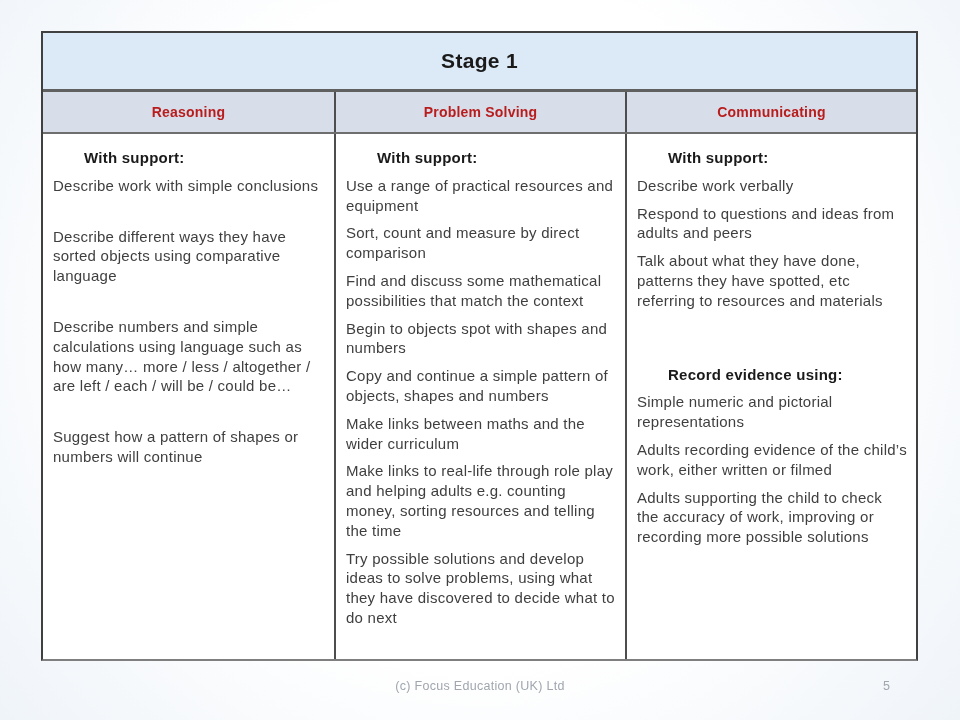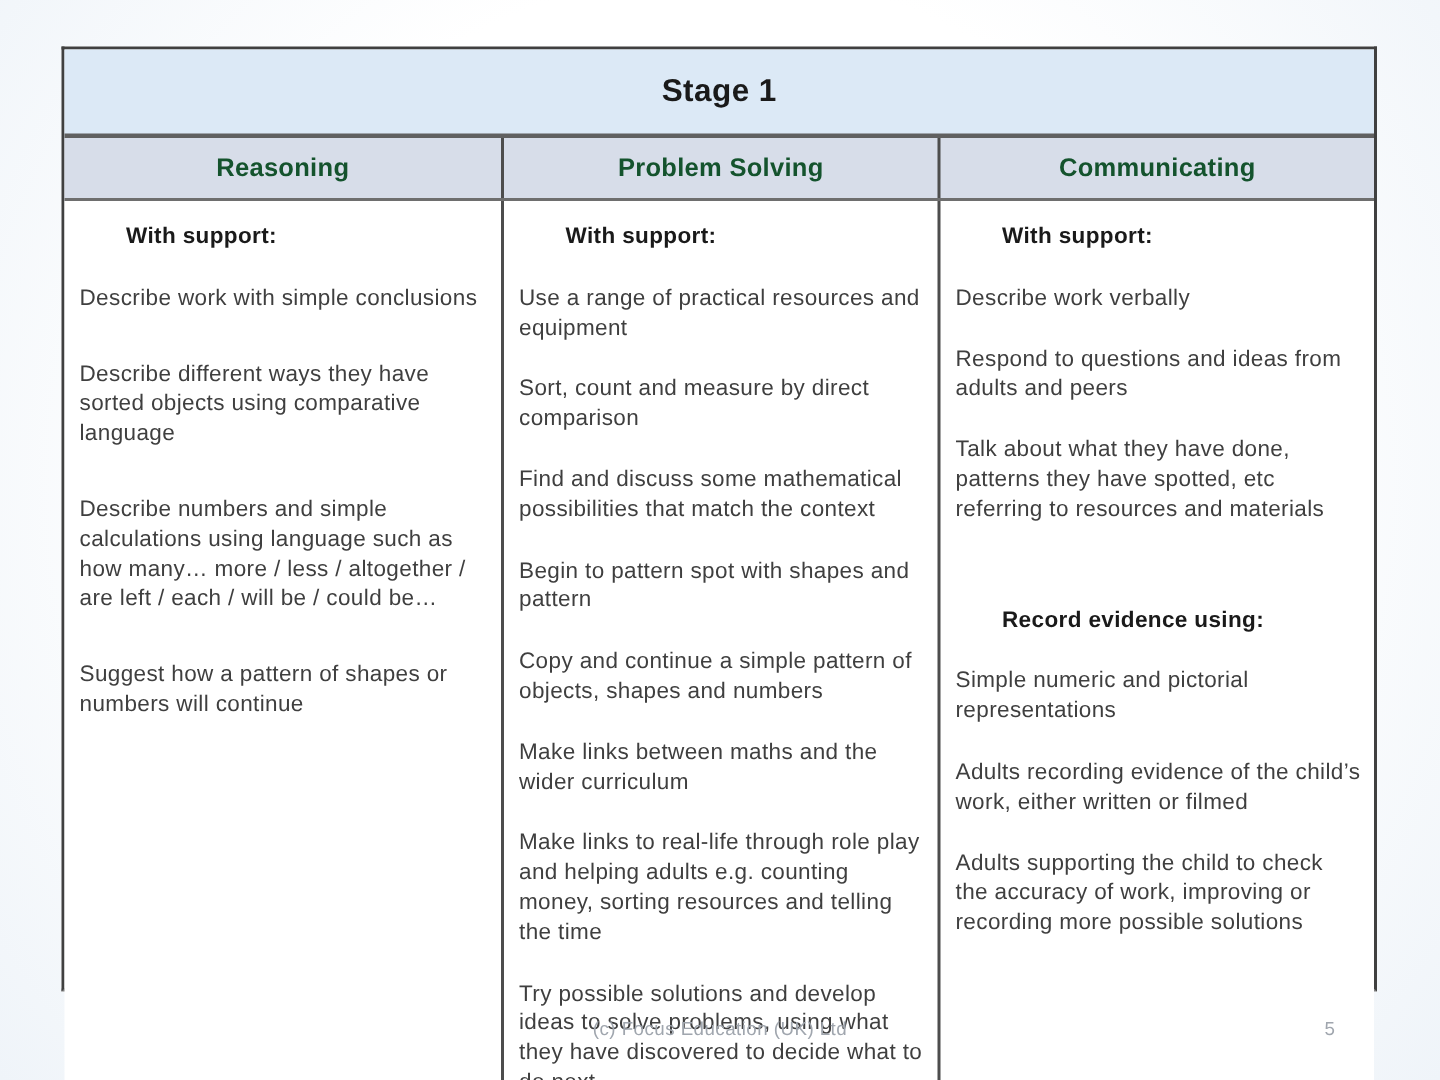--- a/index.html
+++ b/index.html
@@ -46,43 +46,43 @@
     background: #d7dde9;
     border-bottom: 2px solid #6e6e6e;
     display: grid;
     grid-template-columns: 1fr 1fr 1fr;
     flex: 0 0 auto;
   }
   .header-cell {
     display: flex;
     align-items: center;
     justify-content: center;
-    font-size: 17px;
+    font-size: 14px;
     font-weight: bold;
-    color: #14532d;
+    color: #b91c1c;
     letter-spacing: 0.2px;
   }
   .header-cell + .header-cell { border-left: 2px solid #4d4d4d; }
   .body-row {
     flex: 1 1 auto;
     display: grid;
     grid-template-columns: 1fr 1fr 1fr;
     background: #ffffff;
   }
   .body-cell {
     padding: 14px 9px 10px 10px;
     overflow: hidden;
   }
   .body-cell + .body-cell { border-left: 2px solid #4d4d4d; }
   .body-cell p {
     font-size: 15px;
     line-height: 1.32;
     color: #3f3f3f;
     letter-spacing: 0.25px;
-    margin-top: 21px;
+    margin-top: 8px;
   }
   .body-cell p:first-child { margin-top: 0; }
   .body-cell p.bold {
     font-weight: bold;
     color: #1a1a1a;
     margin-left: 31px;
   }
   .body-cell p.gap1 { margin-top: 31px; }
   .body-cell p.gap2 { margin-top: 54px; }
   .footer-copyright {
@@ -126,21 +126,21 @@
           <p class="">Describe work with simple conclusions</p>
           <p class="gap1">Describe different ways they have sorted objects using comparative language</p>
           <p class="gap1">Describe numbers and simple calculations using language such as how many… more / less / altogether / are left / each / will be / could be…</p>
           <p class="gap1">Suggest how a pattern of shapes or numbers will continue</p>
         </div>
       <div class="body-cell">
           <p class="bold ">With support:</p>
           <p class="">Use a range of practical resources and equipment</p>
           <p class="">Sort, count and measure by direct comparison</p>
           <p class="">Find and discuss some mathematical possibilities that match the context</p>
-          <p class="">Begin to pattern spot with shapes and pattern</p>
+          <p class="">Begin to objects spot with shapes and numbers</p>
           <p class="">Copy and continue a simple pattern of objects, shapes and numbers</p>
           <p class="">Make links between maths and the wider curriculum</p>
           <p class="">Make links to real-life through role play and helping adults e.g. counting money, sorting resources and telling the time</p>
           <p class="">Try possible solutions and develop ideas to solve problems, using what they have discovered to decide what to do next</p>
         </div>
       <div class="body-cell">
           <p class="bold ">With support:</p>
           <p class="">Describe work verbally</p>
           <p class="">Respond to questions and ideas from adults and peers</p>
           <p class="">Talk about what they have done, patterns they have spotted, etc referring to resources and materials</p>

